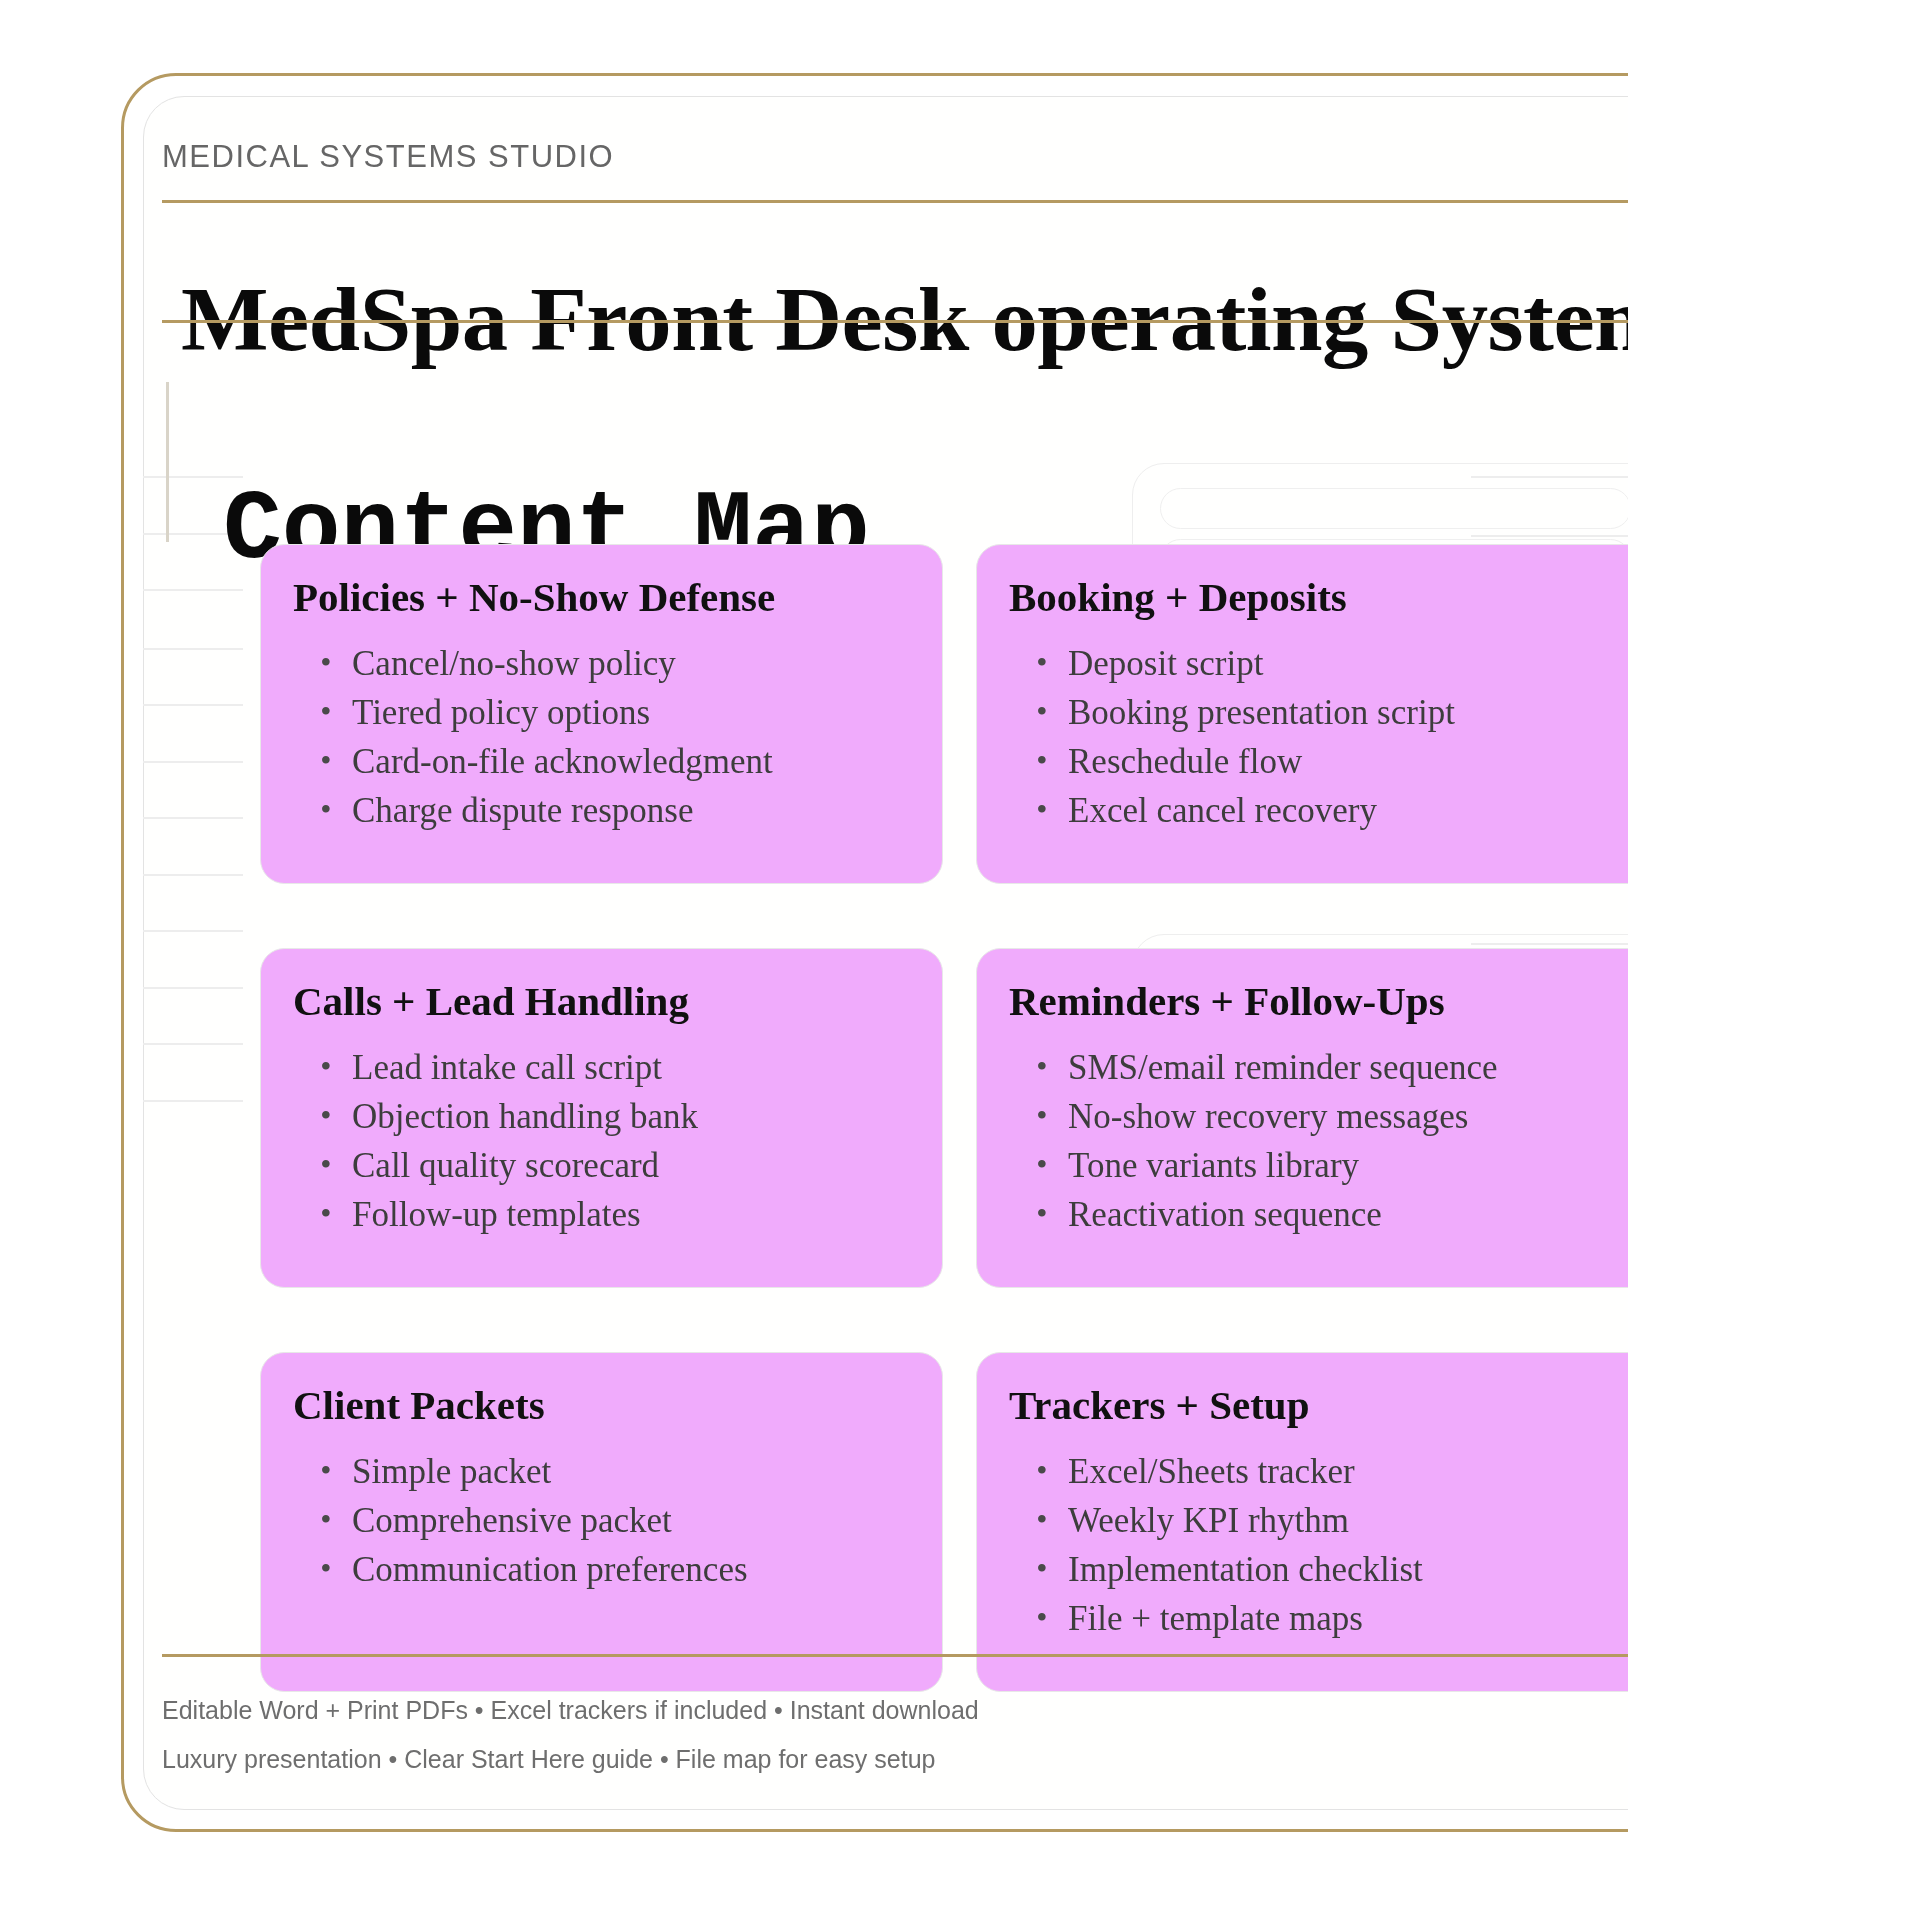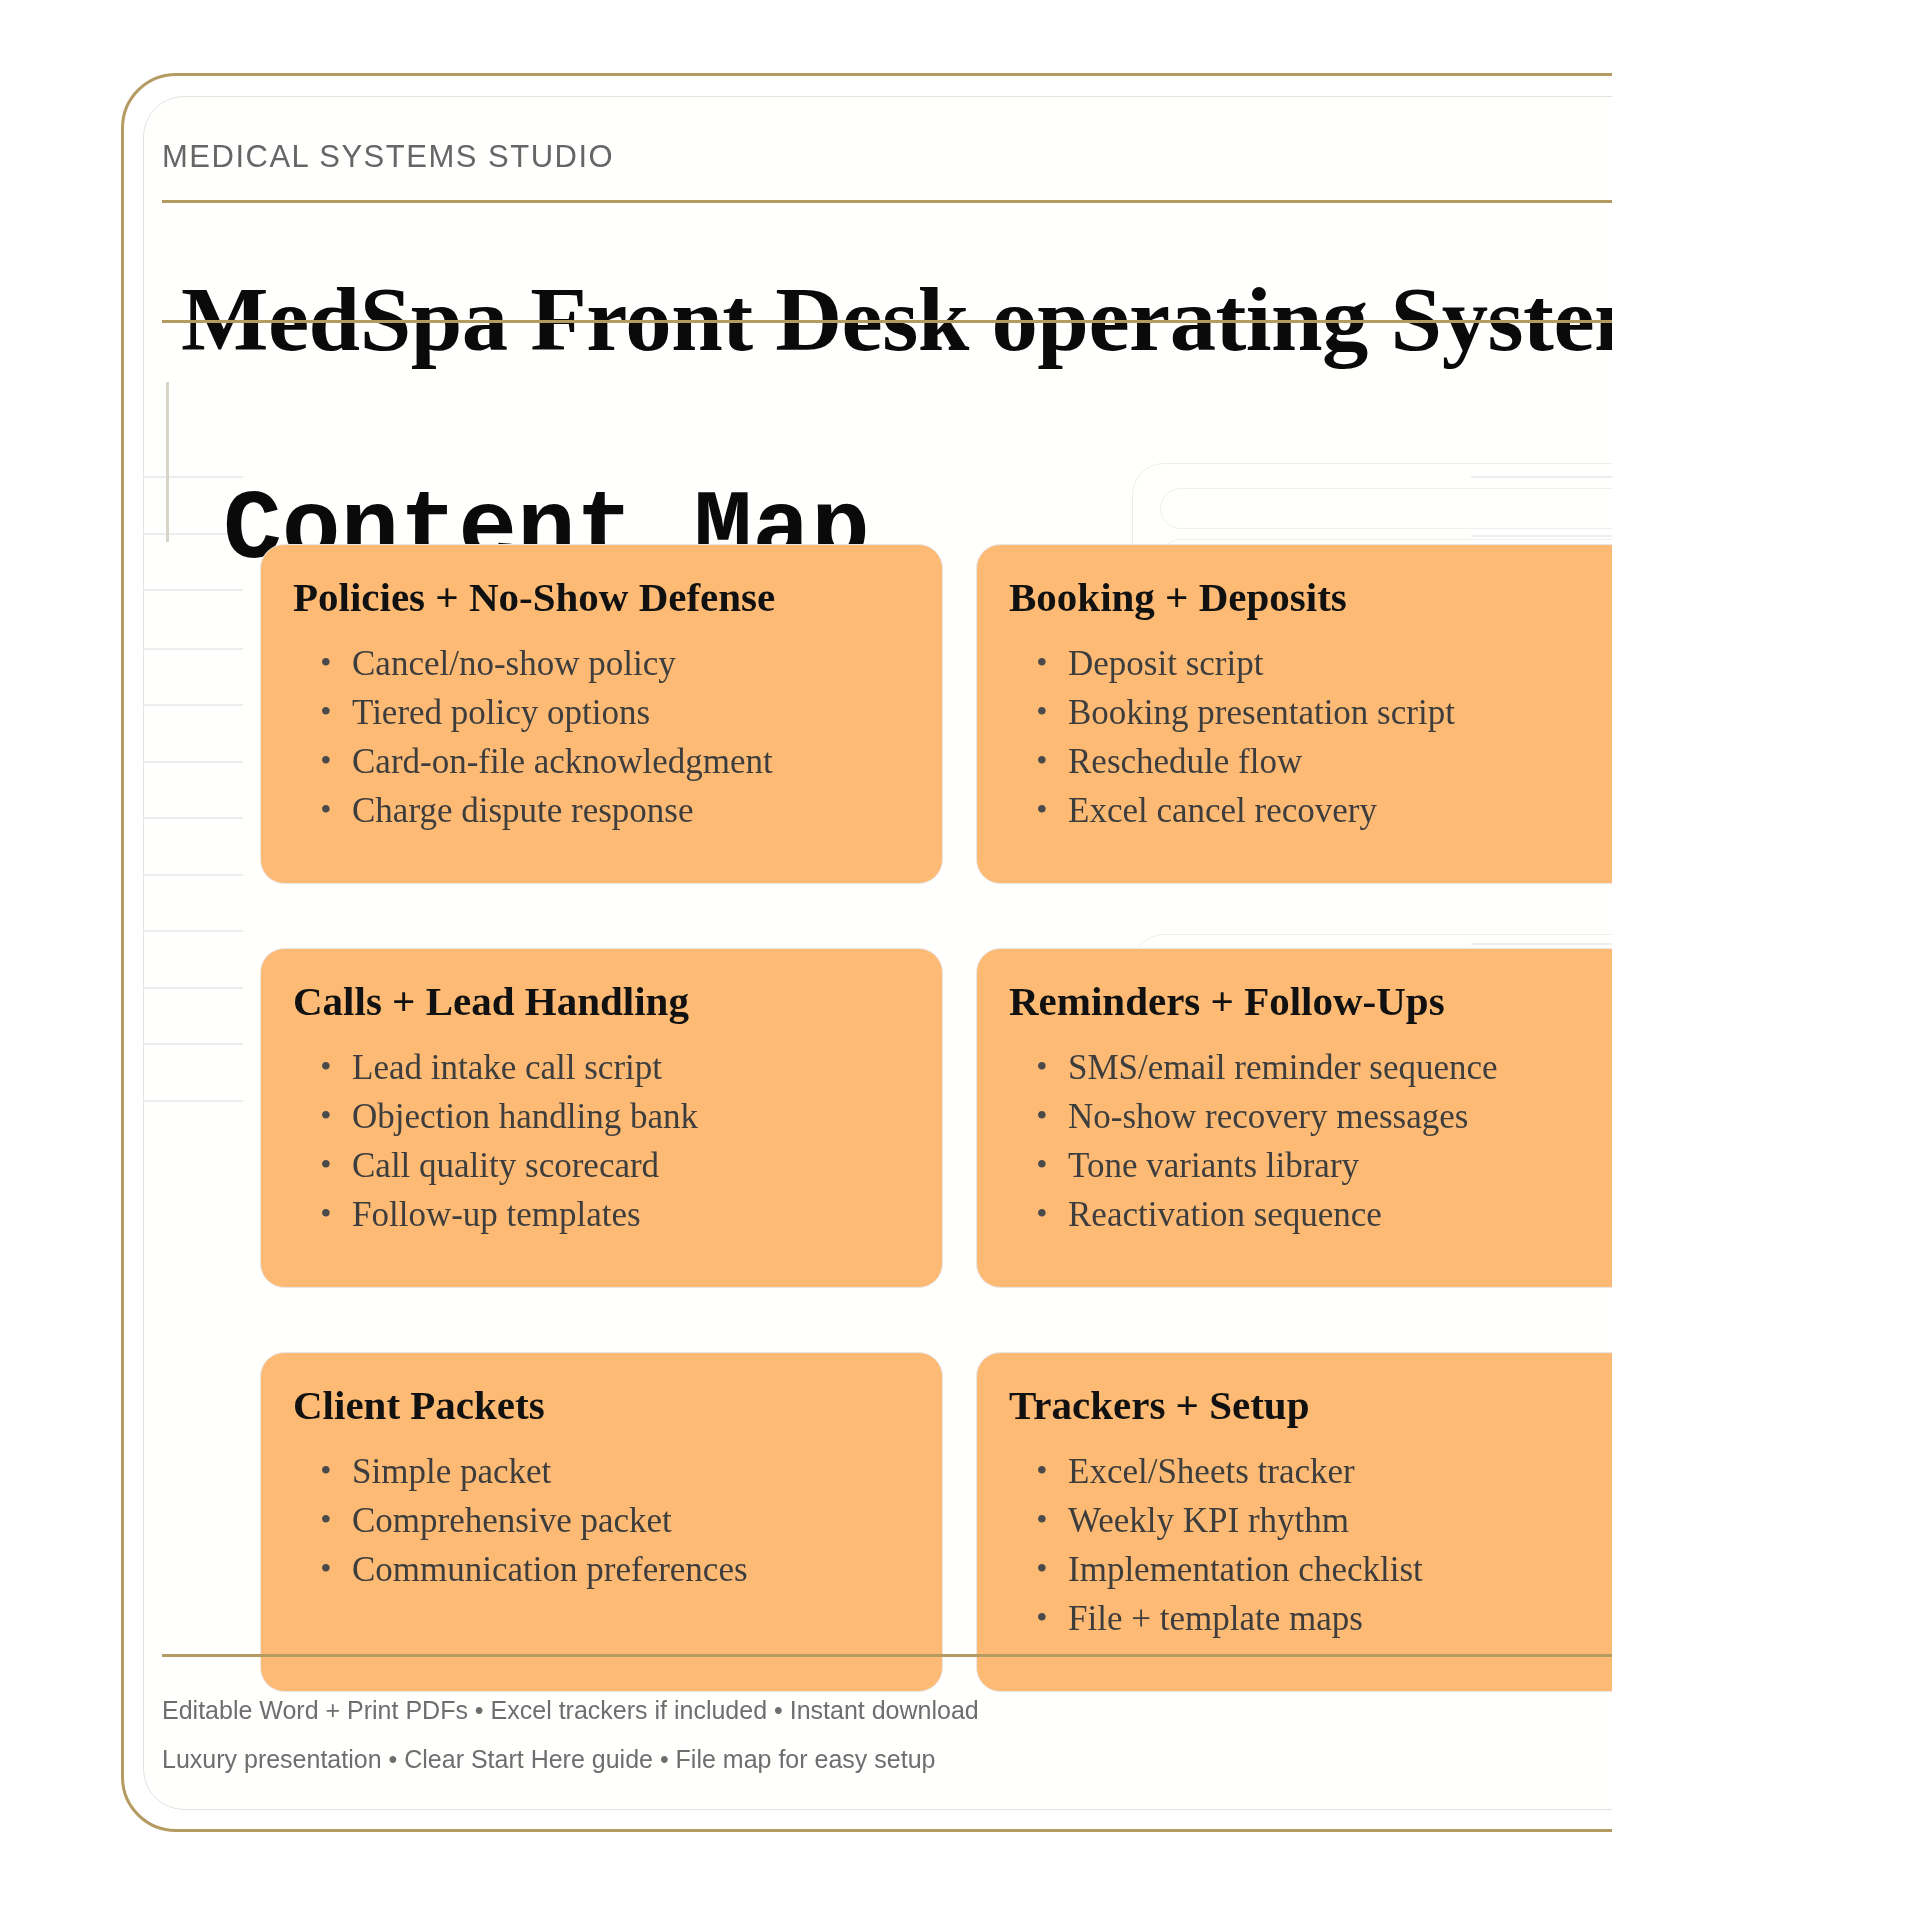--- a/index.html
+++ b/index.html
@@ -14,20 +14,21 @@
     -webkit-font-smoothing: antialiased;
   }
 
   
   .page {
     position: absolute;
     left: 0; top: 0;
     width: 1612px; height: 1928px;
     overflow: hidden;
     background: #ffffff;
+    padding-left: 16px;
   }
   .frame-outer {
     position: absolute;
     left: 121px; top: 73px;
     width: 1689px; height: 1759px;
     border: 3.8px solid #b59a61;
     border-radius: 55px;
     box-sizing: border-box;
   }
   .frame-inner {
@@ -132,21 +133,21 @@
     margin-bottom: 64px;
   }
   .card-row:last-child { margin-bottom: 0; }
 
   .card {
     position: relative;
     width: 683px;
     box-sizing: border-box;
     border: 1.9px solid #e8e8e8;
     border-radius: 24.5px;
-    background: #fdba74;
+    background: #f0abfc;
     padding: 28px 32px 32px 32px;
     min-height: 252px;
   }
   .card::before {
     
     content: "";
     position: absolute;
     left: -19px; top: 17px;
     width: 100%; height: 100%;
     border: 1.9px solid #f1f1f1;

